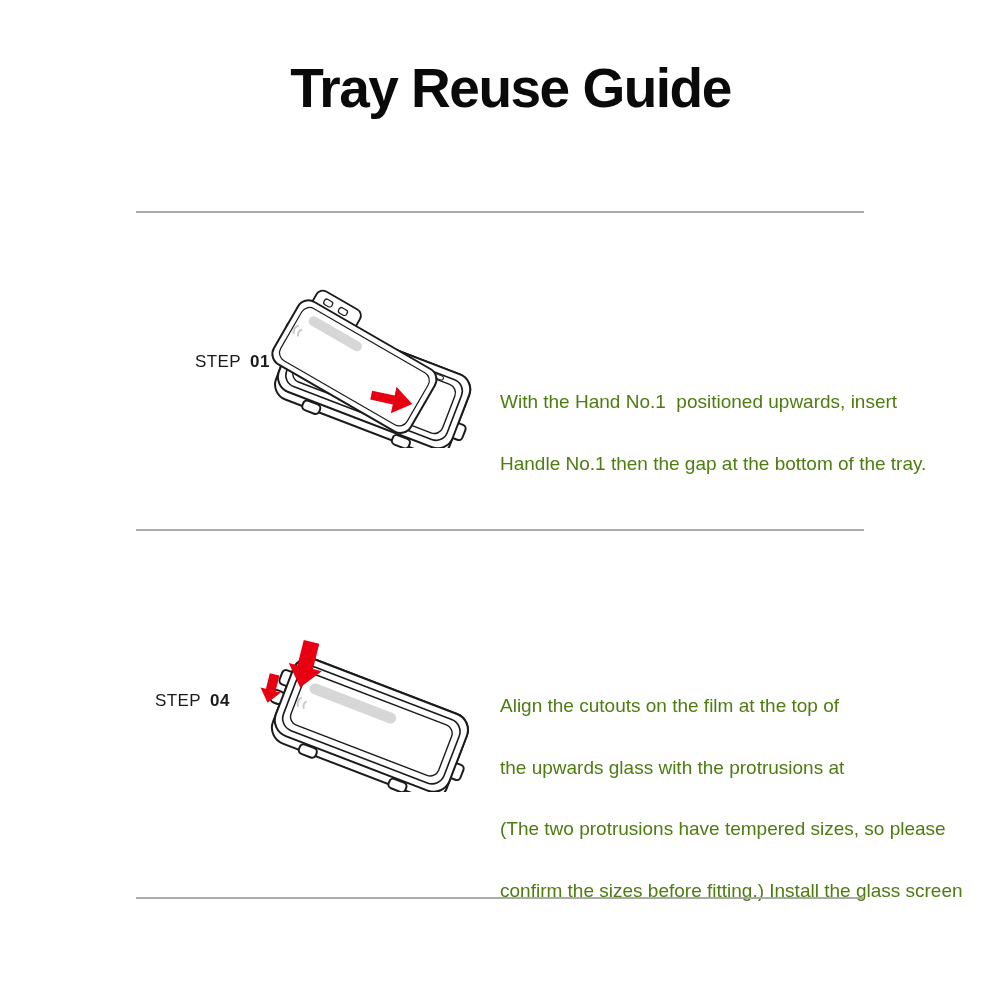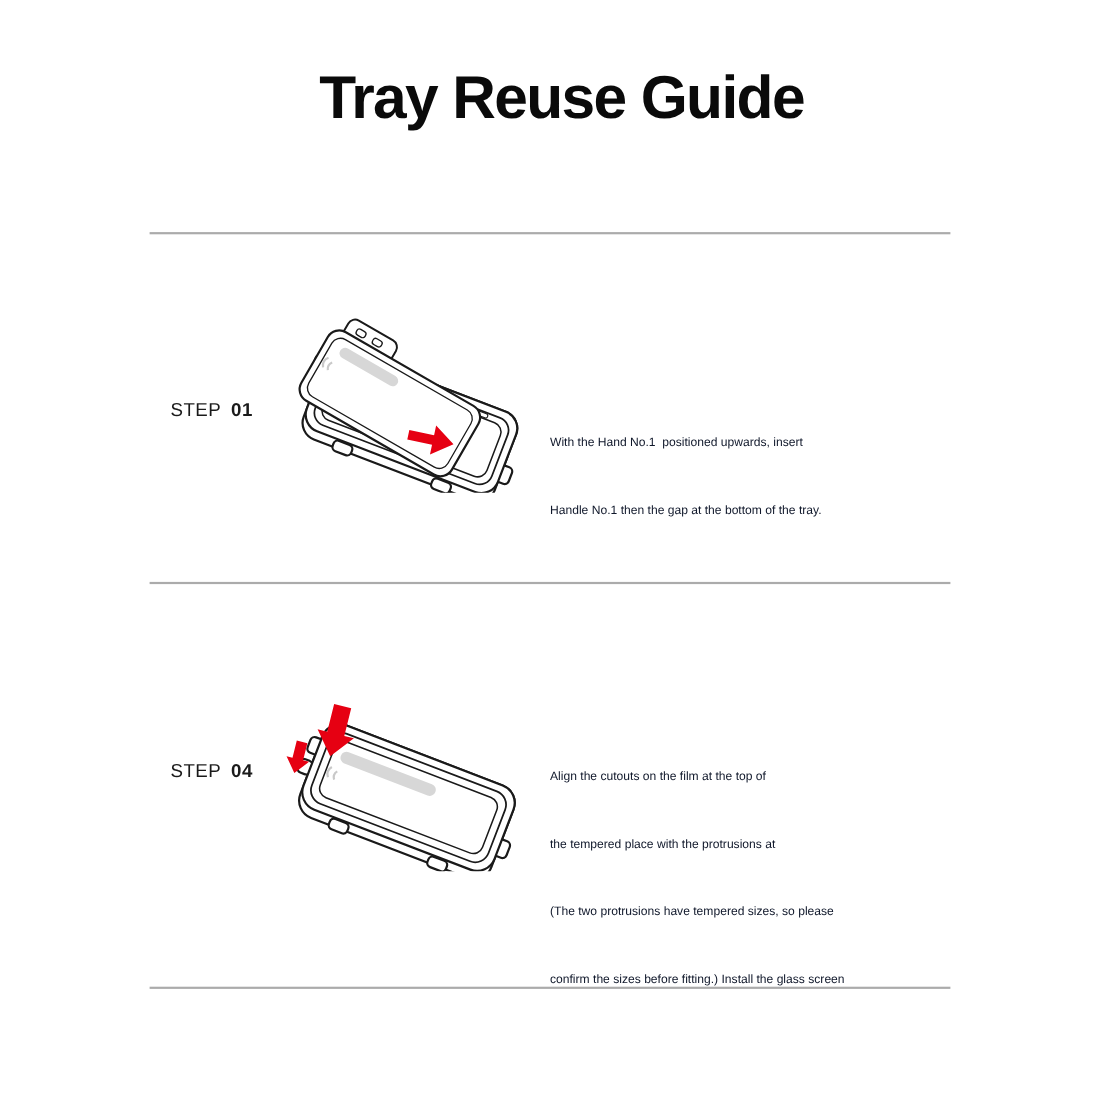--- a/index.html
+++ b/index.html
@@ -34,28 +34,28 @@
   .d2 { top: 529px; }
   .d3 { top: 897px; }
   .step-label {
     position: absolute;
     left: 155px;
     font-size: 17px;
     color: #1a1a1a;
     letter-spacing: 0.4px;
   }
   .step-label .num { font-weight: 700; margin-left: 9px; letter-spacing: 0.6px; }
-  .label-1 { top: 363px; }
+  .label-1 { top: 352px; margin-left: 40px; }
   .label-2 { top: 691px; }
   .desc {
     position: absolute;
     left: 500px;
-    font-size: 11px;
+    font-size: 19px;
     line-height: 20.5px;
-    color: #0f172a;
+    color: #4d7c0f;
     white-space: pre-wrap;
   }
   .desc-1 { top: 351px; }
   .desc-2 { top: 655px; }
   .illus { position: absolute; }
   .illus-1 { left: 262px; top: 286px; }
   .illus-2 { left: 252px; top: 632px; }
 </style>
 </head>
 <body>
@@ -133,21 +133,21 @@
         <polygon points="8,0 24,0 24,26 33,26 16,47 -1,26 8,26" fill="#e60012"></polygon>
       </g>
       <g transform="translate(13,40) rotate(14) scale(0.62)">
         <polygon points="8,0 24,0 24,26 33,26 16,47 -1,26 8,26" fill="#e60012"></polygon>
       </g>
     </g>
   </svg>
 
   <div class="desc desc-2">
     <div>Align the cutouts on the film at the top of</div>
-    <div>the tempered place with the protrusions at</div>
+    <div>the upwards glass with the protrusions at</div>
     <div>(The two protrusions have tempered sizes, so please</div>
     <div>confirm the sizes before fitting.) Install the glass screen</div>
     
   </div>
 
   <div class="divider d3"></div>
 
 </div>
 
 </body></html>

